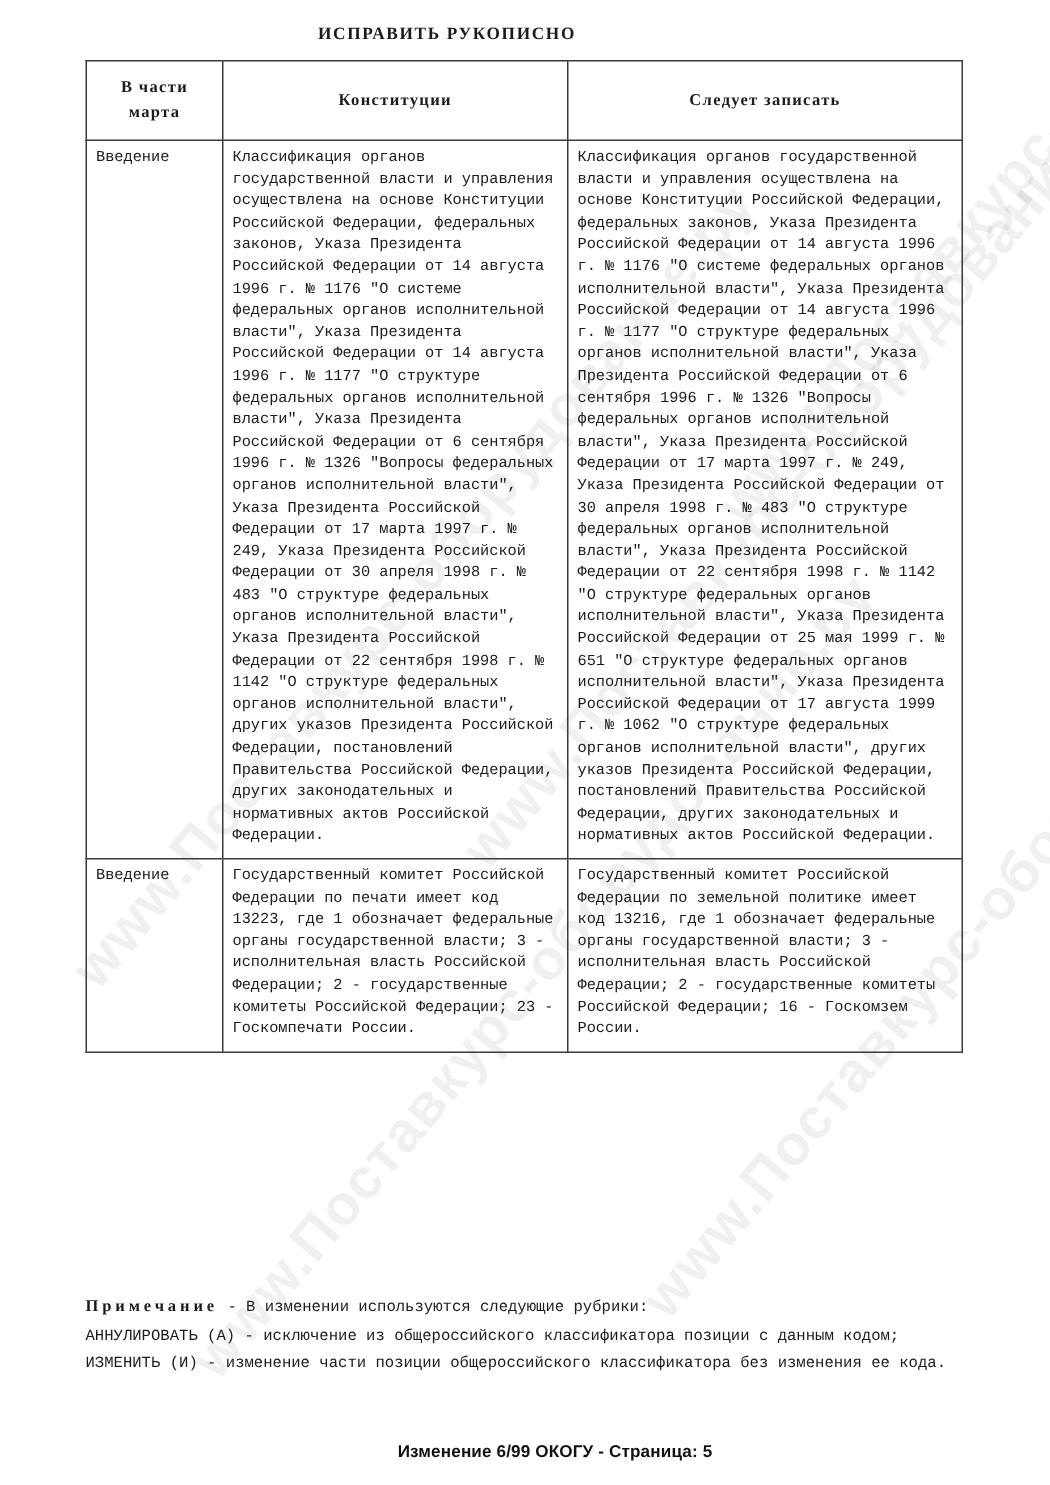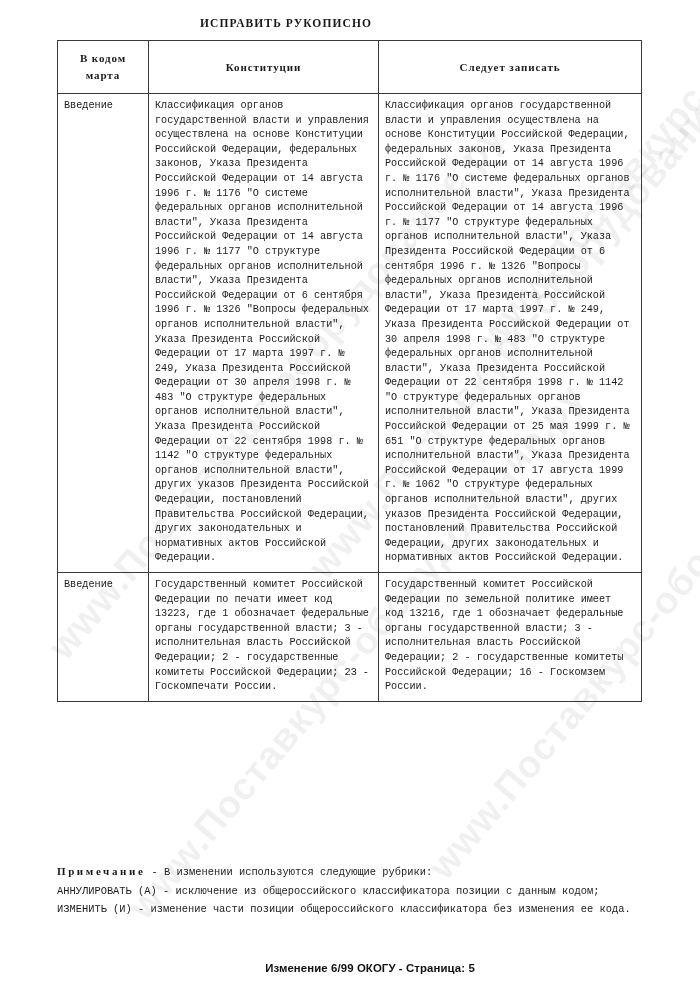--- a/index.html
+++ b/index.html
@@ -43,21 +43,21 @@
   
   #page {
     position: relative;
     z-index: 2;
     width: 700px;
     height: 990px;
   }
 
   #doc-title {
     position: absolute;
-    left: 0;
+    left: 12px;
     top: 17px;
     width: 572px;
     text-align: center;
     font-family: "Liberation Serif", serif;
     font-weight: 700;
     font-size: 11.5px;
     letter-spacing: 1.1px;
     color: #1a1a1a;
   }
 
@@ -157,21 +157,21 @@
 
   <table id="change-table">
     <colgroup>
       <col class="col-place">
       <col class="col-printed">
       <col class="col-should">
     </colgroup>
     <thead>
       <tr>
         <th>
-          <div>В  кодом</div>
+          <div>В  части</div>
           <div>марта</div>
         </th>
         <th>Конституции</th>
         <th>Следует  записать</th>
       </tr>
     </thead>
     <tbody>
       <tr>
         <td class="place-cell">
           <span class="cell-text">Введение</span>

